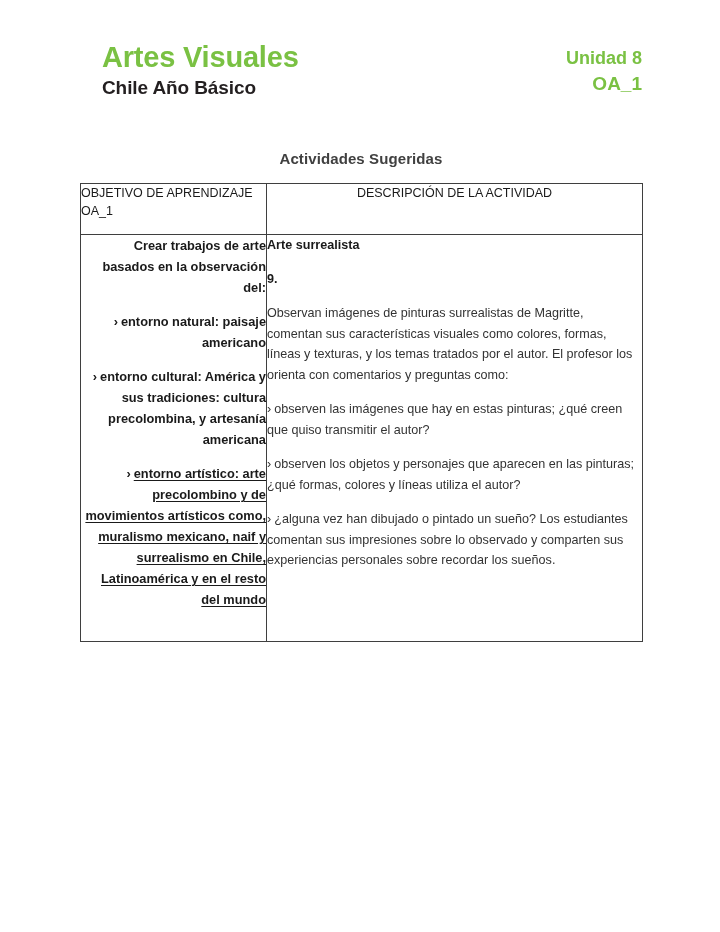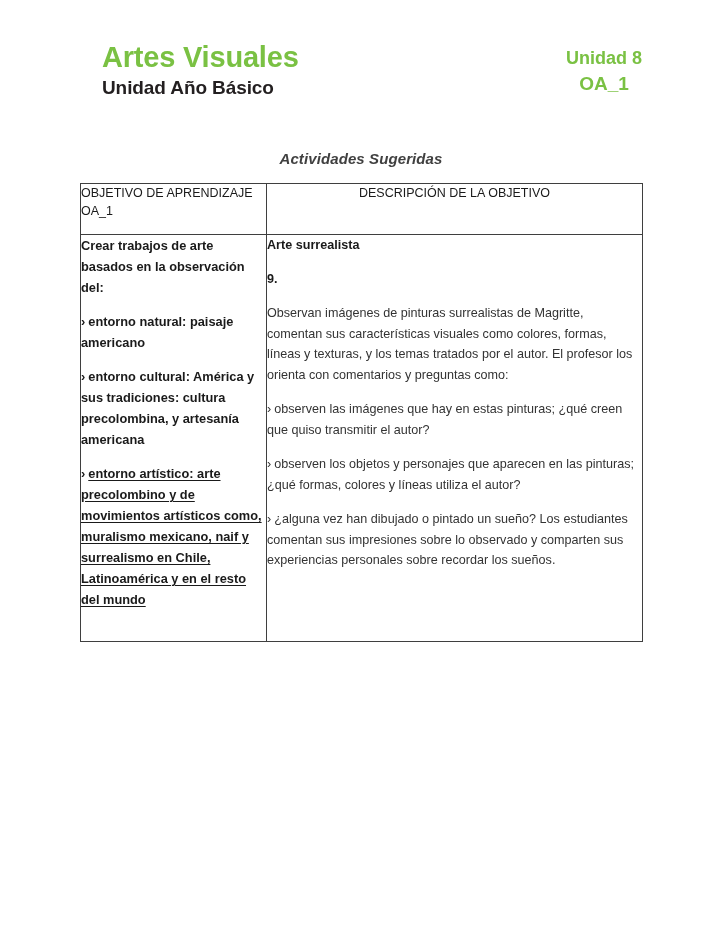--- a/index.html
+++ b/index.html
@@ -66,35 +66,33 @@
     line-height: 25px;
     color: #7ac143;
     white-space: nowrap;
   }
   .oa-label {
     font-size: 19px;
     font-weight: bold;
     line-height: 26px;
     color: #7ac143;
     white-space: nowrap;
-    text-align: center;
   }
 
   
   .section-title {
     position: absolute;
     left: 80px;
     top: 150px;
     width: 562px;
     text-align: center;
     font-size: 15px;
     font-weight: bold;
     color: #404040;
     letter-spacing: 0.1px;
-    font-style: italic;
   }
 
   
   .activity-table {
     position: absolute;
     left: 80px;
     top: 183px;
     width: 562px;
     border-collapse: collapse;
     table-layout: fixed;
@@ -116,20 +114,21 @@
     color: #1a1a1a;
     text-align: left;
     line-height: 18px;
     vertical-align: top;
   }
   .th-cell.center { text-align: center; }
 
   .body-cell-left {
     padding: 9px 10px 10px 8px;
     height: 406px;
+    text-align: right;
   }
   .body-cell-right {
     padding: 9px 12px 10px 10px;
   }
 
   
   .lo-intro {
     font-size: 12.8px;
     font-weight: bold;
     line-height: 21px;
@@ -175,39 +174,39 @@
   .act-para:last-child { margin-bottom: 0; }
 </style>
 </head>
 <body>
 
 <div class="page">
 
   <div class="header">
     <div class="header-left">
       <div class="subject-title">Artes Visuales</div>
-      <div class="grade-title">Unidad Año Básico</div>
+      <div class="grade-title">Chile Año Básico</div>
     </div>
     <div class="header-right">
       <div class="unit-label">Unidad 8</div>
       <div class="oa-label">OA_1</div>
     </div>
   </div>
 
   <div class="section-title">Actividades Sugeridas</div>
 
   <table class="activity-table">
     <colgroup>
       <col class="col-left">
       <col class="col-right">
     </colgroup>
     <thead>
       <tr>
         <th class="th-cell">OBJETIVO DE APRENDIZAJE OA_1</th>
-        <th class="th-cell center">DESCRIPCIÓN DE LA OBJETIVO</th>
+        <th class="th-cell center">DESCRIPCIÓN DE LA ACTIVIDAD</th>
       </tr>
     </thead>
     <tbody>
       <tr>
         <td class="body-cell-left">
           <p class="lo-intro">Crear trabajos de arte basados en la observación del:</p>
 
           <p class="lo-bullet">
             <span class="bullet-mark">›</span><span class="bullet-text">entorno natural: paisaje americano</span>
           </p>

